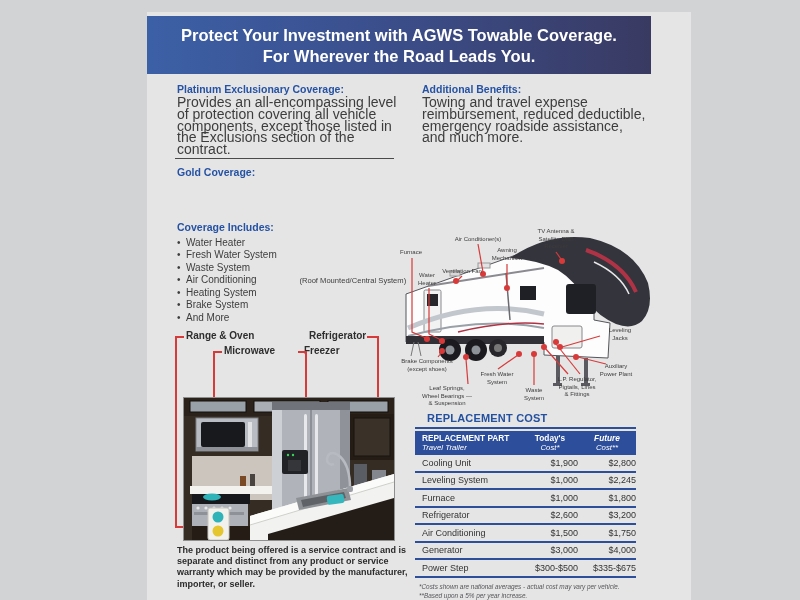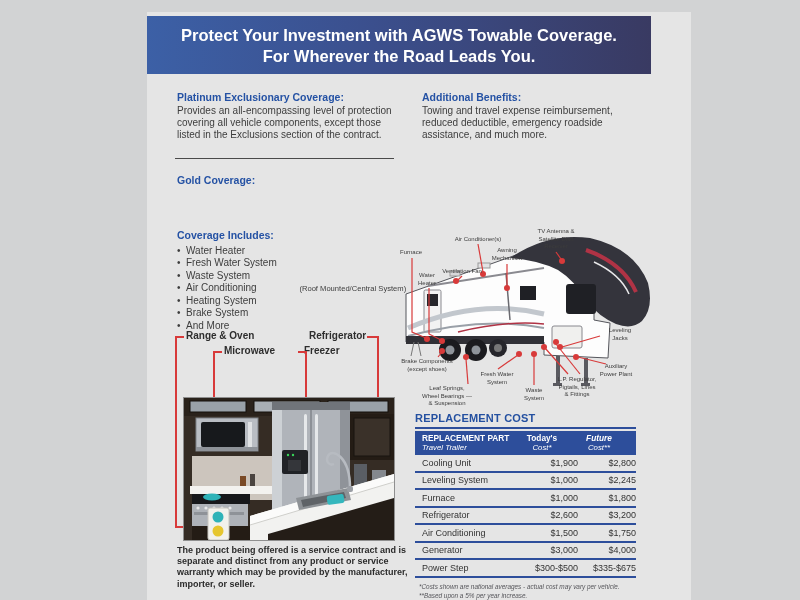--- a/index.html
+++ b/index.html
@@ -15,22 +15,22 @@
   }
   
   .banner{
     position:absolute;left:0;top:4px;width:504px;height:58px;
     background:linear-gradient(90deg,#3c60a6 0%,#3b4f8d 45%,#393a62 100%);
     color:#fff;text-align:center;
   }
   .banner .l1,.banner .l2{font-weight:bold;font-size:16.5px;line-height:21px;}
   .banner .l1{padding-top:9px;}
   
-  .h-blue{color:#2552a4;font-weight:bold;font-size:10.5px;line-height:13px;margin:8px 0 1px 0;}
-  .body-txt{color:#3d3d3d;font-size:10px;line-height:11.8px;margin:0;}
+  .h-blue{color:#2552a4;font-weight:bold;font-size:10.5px;line-height:13px;margin:0 0 1px 0;}
+  .body-txt{color:#3d3d3d;font-size:14px;line-height:11.8px;margin:0;}
   .abs{position:absolute;}
   
   .divider{position:absolute;left:28px;top:146px;width:219px;height:0;border-top:1px solid #4a4a4a;}
   ul.cov{list-style:none;margin:3px 0 0 0;padding:0;}
   ul.cov li{font-size:10px;line-height:12.3px;color:#3d3d3d;padding-left:9px;position:relative;}
   ul.cov li:before{content:"\2022";position:absolute;left:0;top:0;color:#3d3d3d;}
   ul.cov .note{font-size:7.6px;color:#3d3d3d;margin-left:40px;}
   
   .klabel{position:absolute;font-size:10px;font-weight:bold;color:#2e2e2e;white-space:nowrap;}
   .rline{position:absolute;background:#d83a3a;}
@@ -45,25 +45,25 @@
   }
   
   .diagram{position:absolute;left:251px;top:216px;width:257px;height:184px;}
   .diagram svg{position:absolute;left:0;top:0;}
   .rvlabel{
     position:absolute;font-size:6px;line-height:7.6px;color:#3c3c3c;
     text-align:center;white-space:pre-line;
   }
   
   .costs{position:absolute;left:268px;top:400px;width:221px;}
-  .tbl-title{color:#2450a0;font-weight:bold;font-size:11px;line-height:12px;margin:0 0 3px 0;letter-spacing:.2px;}
+  .tbl-title{color:#2450a0;font-weight:bold;font-size:11px;line-height:12px;margin:0 0 3px 12px;letter-spacing:.2px;}
   .tbl-rule{height:2px;background:#2d4e9b;margin-bottom:2px;}
   .tbl-head{
     display:grid;grid-template-columns:1fr 56px 58px;
-    background:#2d4e9b;color:#fff;padding:3px 8px 3px 7px;
+    background:#2d4e9b;color:#fff;padding:3px 0 3px 7px;
   }
   .tbl-head .c{display:flex;flex-direction:column;}
   .tbl-head .t{font-size:8.3px;font-weight:bold;line-height:9px;}
   .tbl-head .s{font-size:7.8px;font-style:italic;line-height:9px;}
   .tbl-head .c2,.tbl-head .c3{text-align:center;}
   .tbl-head .c3 .t{font-style:italic;}
   .tbl-row{
     display:grid;grid-template-columns:1fr 56px 58px;
     border-bottom:2px solid #2d4e9b;
     height:15.5px;align-items:center;

